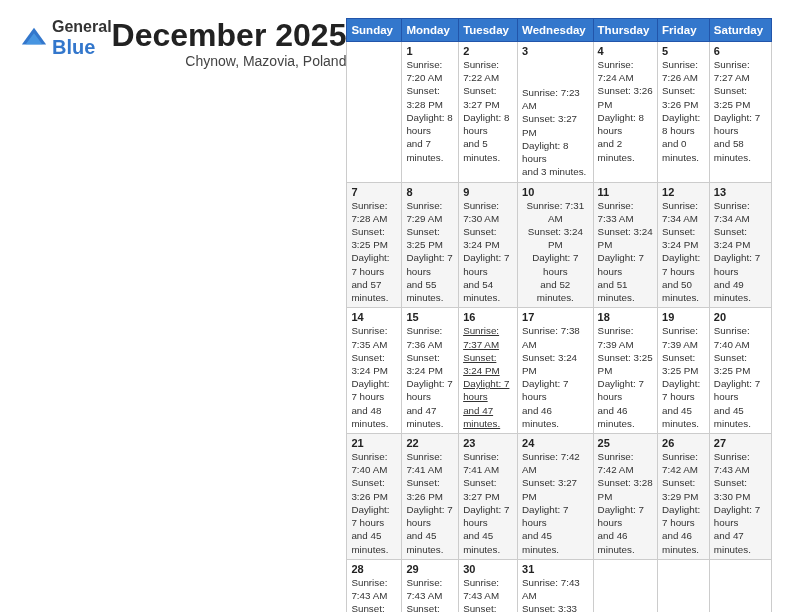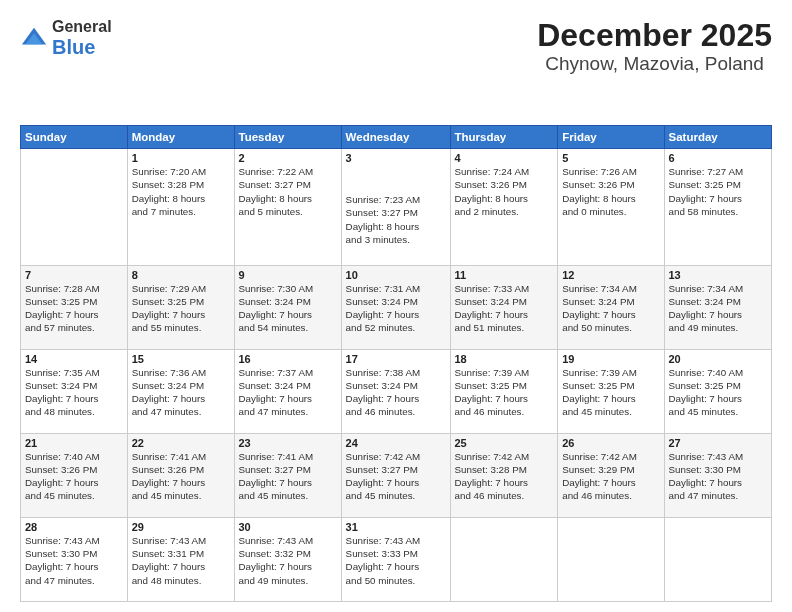--- a/index.html
+++ b/index.html
@@ -8,22 +8,21 @@
       background: #fff;
       width: 792px;
       height: 612px;
       overflow: hidden;
     }
     .page {
       width: 792px;
       height: 612px;
       padding: 18px 20px 10px 20px;
       display: flex;
-      flex-direction: column;
-      gap: 40px;
+      flex-direction: row;
     }
     .header {
       display: flex;
       justify-content: space-between;
       align-items: flex-start;
       margin-bottom: 10px;
     }
     .logo {
       display: flex;
       align-items: center;
@@ -42,30 +41,30 @@
     .logo-blue {
       font-size: 20px;
       font-weight: bold;
       color: #3377cc;
     }
     .logo-icon {
       width: 28px;
       height: 28px;
     }
     .title-block {
-      text-align: center;
+      text-align: right;
     }
     .title-month {
       font-size: 32px;
       font-weight: bold;
       color: #222;
       line-height: 1.1;
     }
     .title-location {
-      font-size: 19px;
+      font-size: 14px;
       color: #444;
     }
     .calendar {
       flex: 1;
       border-collapse: collapse;
       width: 100%;
       font-size: 10.5px;
       border-radius: 13px;
     }
     .calendar th {
@@ -199,21 +198,21 @@
           </td>
           <td>
             <div class="day-num">9</div>
             <div class="day-info" style="white-space: pre-line;">Sunrise: 7:30 AM
 Sunset: 3:24 PM
 Daylight: 7 hours
 and 54 minutes.</div>
           </td>
           <td>
             <div class="day-num">10</div>
-            <div class="day-info" style="white-space: pre-line;">Sunrise: 7:31 AM
+            <div class="day-info" style="white-space: pre-line; text-align: center;">Sunrise: 7:31 AM
 Sunset: 3:24 PM
 Daylight: 7 hours
 and 52 minutes.</div>
           </td>
           <td>
             <div class="day-num">11</div>
             <div class="day-info" style="white-space: pre-line;">Sunrise: 7:33 AM
 Sunset: 3:24 PM
 Daylight: 7 hours
 and 51 minutes.</div>
@@ -243,21 +242,21 @@
           </td>
           <td>
             <div class="day-num">15</div>
             <div class="day-info" style="white-space: pre-line;">Sunrise: 7:36 AM
 Sunset: 3:24 PM
 Daylight: 7 hours
 and 47 minutes.</div>
           </td>
           <td>
             <div class="day-num">16</div>
-            <div class="day-info" style="white-space: pre-line;">Sunrise: 7:37 AM
+            <div class="day-info" style="white-space: pre-line; text-decoration: underline;">Sunrise: 7:37 AM
 Sunset: 3:24 PM
 Daylight: 7 hours
 and 47 minutes.</div>
           </td>
           <td>
             <div class="day-num">17</div>
             <div class="day-info" style="white-space: pre-line;">Sunrise: 7:38 AM
 Sunset: 3:24 PM
 Daylight: 7 hours
 and 46 minutes.</div>

